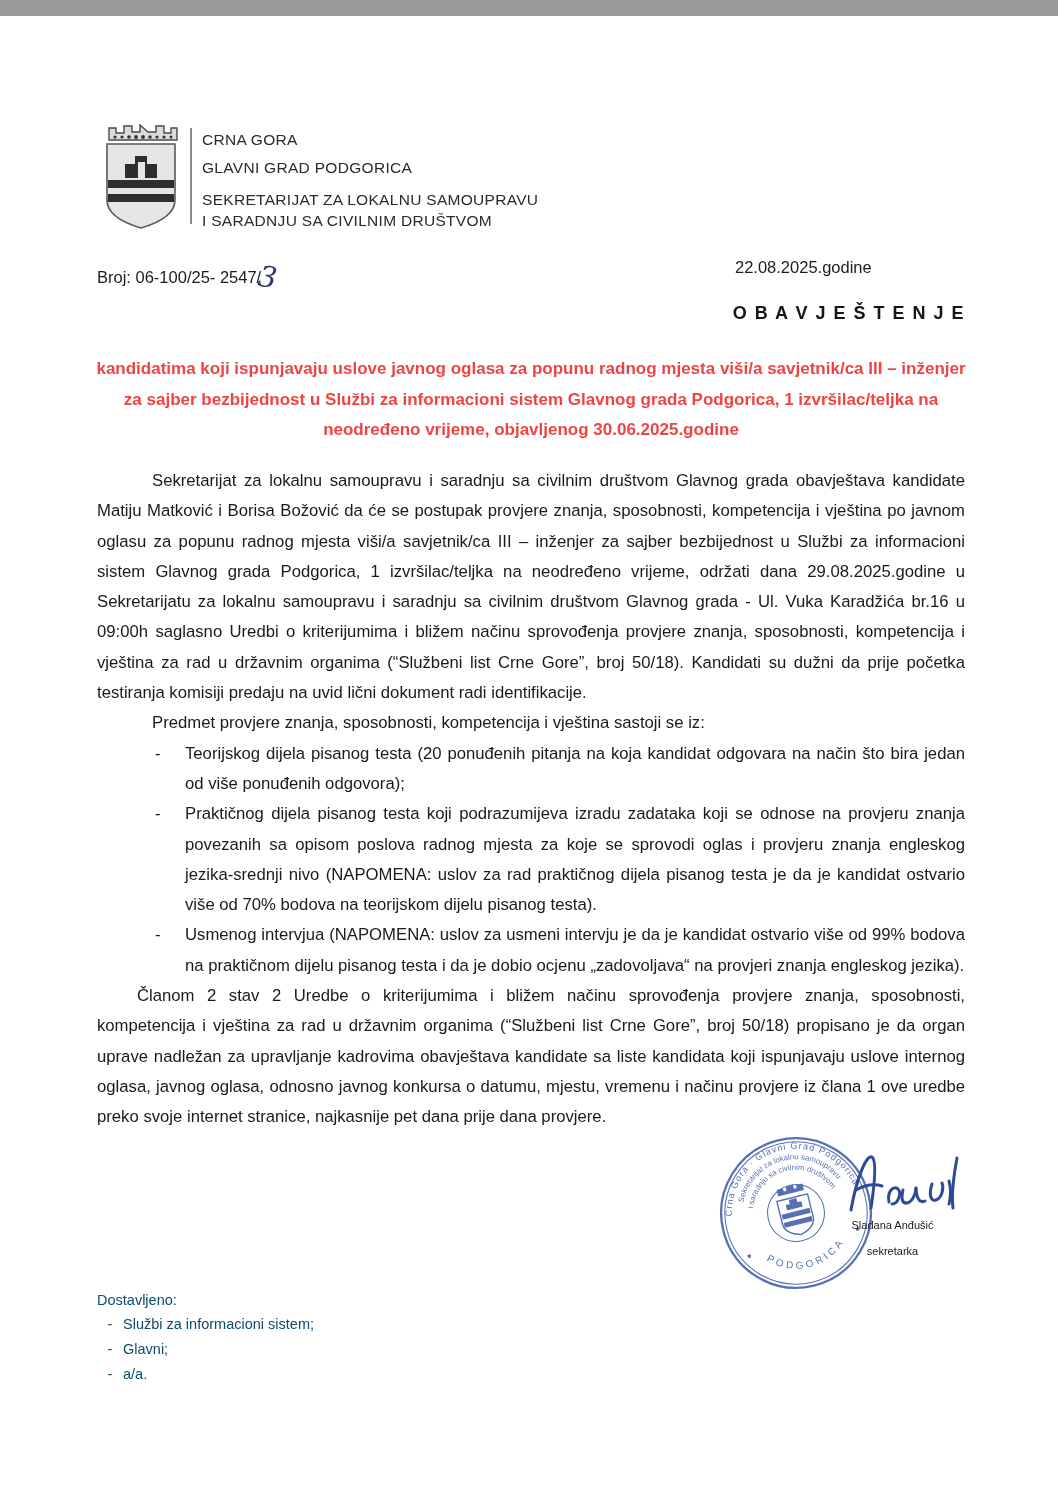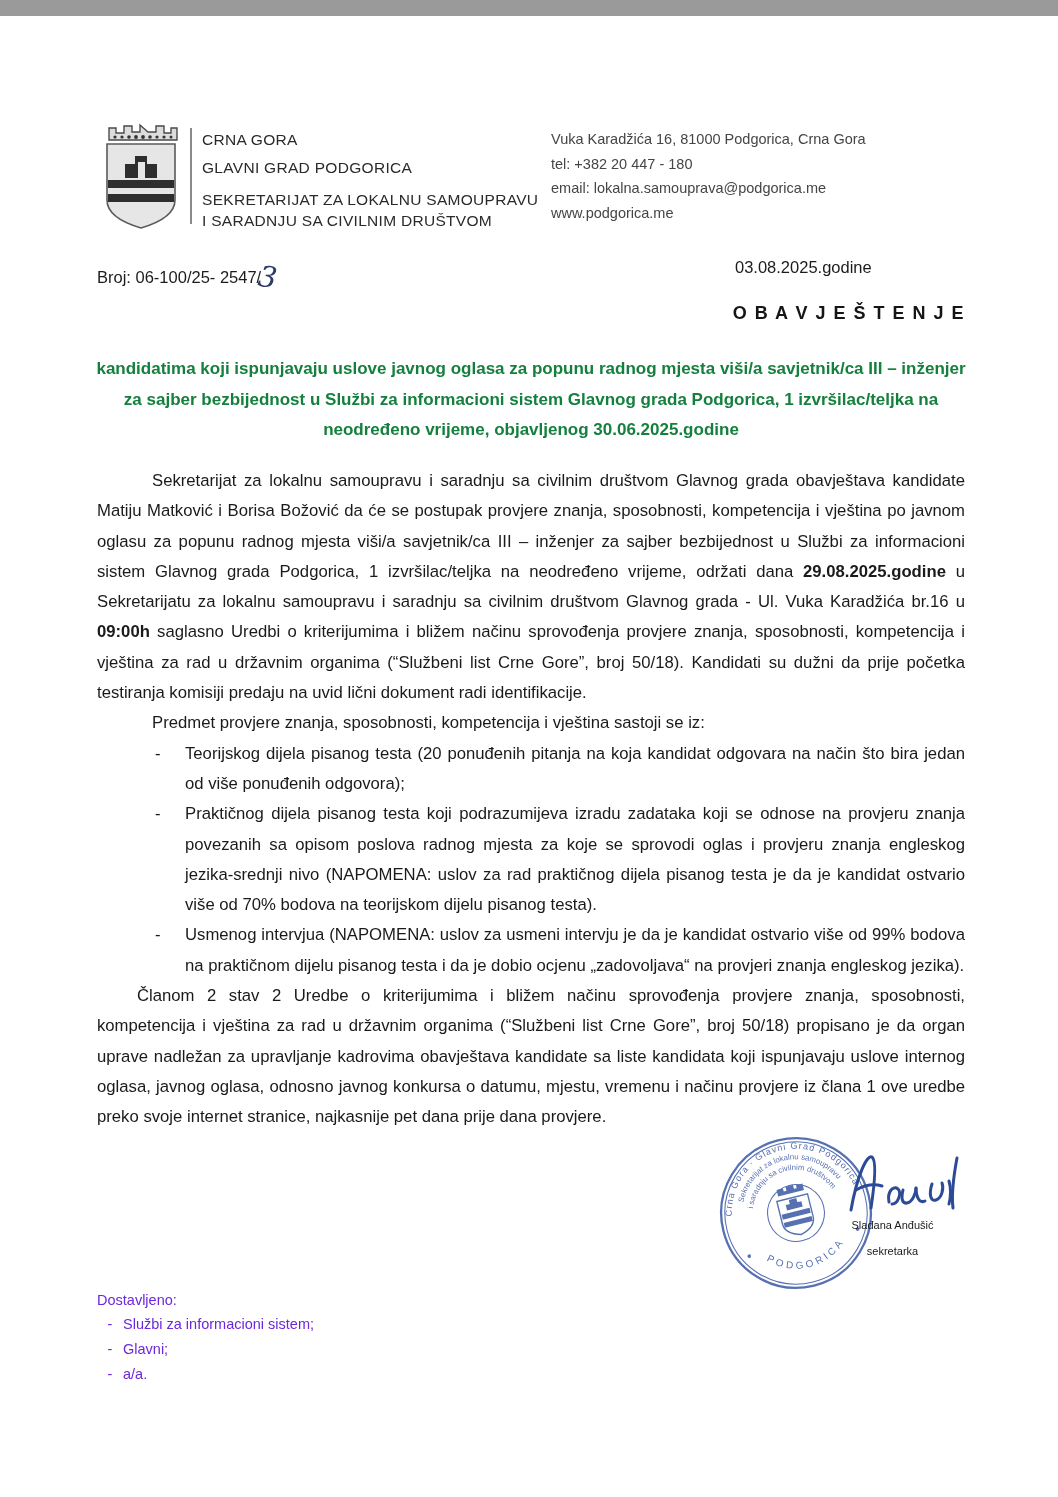--- a/index.html
+++ b/index.html
@@ -39,43 +39,43 @@
 
   
   .doc-title {
     position:absolute; left:97px; top:287px; width:868px;
     text-align:right; font-weight:bold; font-size:18px; letter-spacing:1.5px;
     color:#151515;
   }
   .doc-subtitle {
     position:absolute; left:95px; top:338px; width:872px;
     text-align:center; font-weight:bold; font-size:17px; line-height:30.5px;
-    color:#15803d;
+    color:#ef4444;
   }
 
   
   .body-text {
     position:absolute; left:97px; top:450px; width:868px;
     font-size:16.7px; line-height:30.3px; text-align:justify; color:#1a1a1a;
   }
   .p-indent { text-indent:55px; }
   .p3-indent { text-indent:40px; }
-  .bold { font-weight:bold; }
+  .bold { font-weight:normal; }
   .bullets { margin-left:58px; }
   .bullet-row { display:flex; }
   .bullet-dash { width:30px; flex:0 0 30px; }
   .bullet-body { flex:1; text-align:justify; }
 
   
   .stamp-wrap { position:absolute; left:712px; top:1118px; width:168px; height:158px; transform:rotate(-14deg); opacity:.88; }
   .sig-scribble { position:absolute; left:845px; top:1128px; width:125px; height:80px; }
   .sig-block { position:absolute; left:810px; top:1196px; width:165px; text-align:center; font-size:11px; line-height:26px; color:#1a1a1a; }
 
   
-  .footer { position:absolute; left:97px; top:1272px; font-size:14.5px; color:#6d28d9; }
+  .footer { position:absolute; left:97px; top:1272px; font-size:14.5px; color:#0c4a6e; }
   .footer-label { line-height:24px; }
   .footer-item { display:flex; line-height:25px; }
   .footer-dash { width:26px; flex:0 0 26px; text-align:center; }
 </style>
 </head>
 <body>
 
 <div class="page">
 
   <svg class="crest" viewBox="0 0 84 110">
@@ -105,31 +105,25 @@
 
   <div class="vline"></div>
 
   <div class="org">
     <div class="org-line">CRNA GORA</div>
     <div class="org-line">GLAVNI GRAD PODGORICA</div>
     <div class="org-line tight" style="margin-top:7px">SEKRETARIJAT ZA LOKALNU SAMOUPRAVU</div>
     <div class="org-line tight">I SARADNJU SA CIVILNIM DRUŠTVOM</div>
   </div>
 
-  <div class="contact">
-    <div class="contact-line">Vuka Karadžića 16, 81000 Podgorica, Crna Gora</div>
-    <div class="contact-line">tel: +382 20 447 - 180</div>
-    <div class="contact-line">email: lokalna.samouprava@podgorica.me</div>
-    <div class="contact-line">www.podgorica.me</div>
-  </div>
 
   <div class="meta-number">
     <span>Broj: 06-100/25- 2547/</span><span class="hand-digit">3</span>
   </div>
-  <div class="meta-date">03.08.2025.godine</div>
+  <div class="meta-date">22.08.2025.godine</div>
 
   <div class="doc-title">O B A V J E Š T E N J E</div>
   <div class="doc-subtitle">kandidatima koji ispunjavaju uslove javnog oglasa za popunu radnog mjesta viši/a savjetnik/ca III – inženjer za sajber bezbijednost u Službi za informacioni sistem Glavnog grada Podgorica, 1 izvršilac/teljka na neodređeno vrijeme, objavljenog 30.06.2025.godine</div>
 
   <div class="body-text">
     <p class="p-indent"><span>Sekretarijat za lokalnu samoupravu i saradnju sa civilnim društvom Glavnog grada obavještava kandidate Matiju Matković i Borisa Božović da će se postupak provjere znanja, sposobnosti, kompetencija i vještina po javnom oglasu za popunu radnog mjesta viši/a savjetnik/ca III – inženjer za sajber bezbijednost u Službi za informacioni sistem Glavnog grada Podgorica, 1 izvršilac/teljka na neodređeno vrijeme, održati dana </span><span class="bold">29.08.2025.godine</span><span> u Sekretarijatu za lokalnu samoupravu i saradnju sa civilnim društvom Glavnog grada - Ul. Vuka Karadžića br.16 u </span><span class="bold">09:00h</span><span> saglasno Uredbi o kriterijumima i bližem načinu sprovođenja provjere znanja, sposobnosti, kompetencija i vještina za rad u državnim organima (“Službeni list Crne Gore”, broj 50/18). Kandidati su dužni da prije početka testiranja komisiji predaju na uvid lični dokument radi identifikacije.</span></p>
 
     <p class="p-indent">Predmet provjere znanja, sposobnosti, kompetencija i vještina sastoji se iz:</p>
 
     <div class="bullets">

